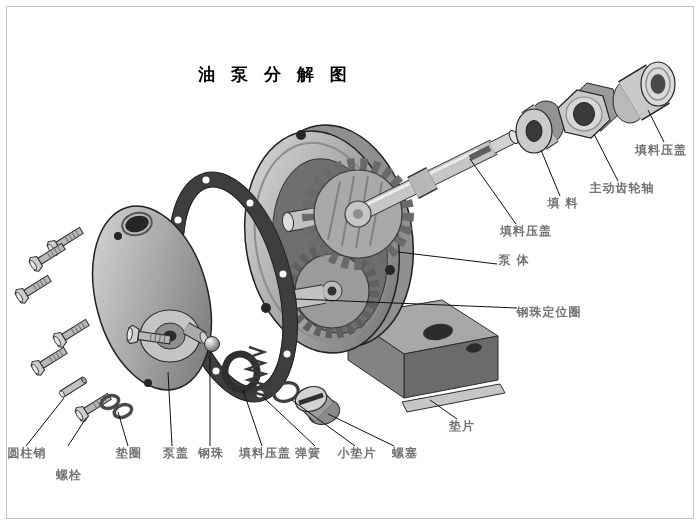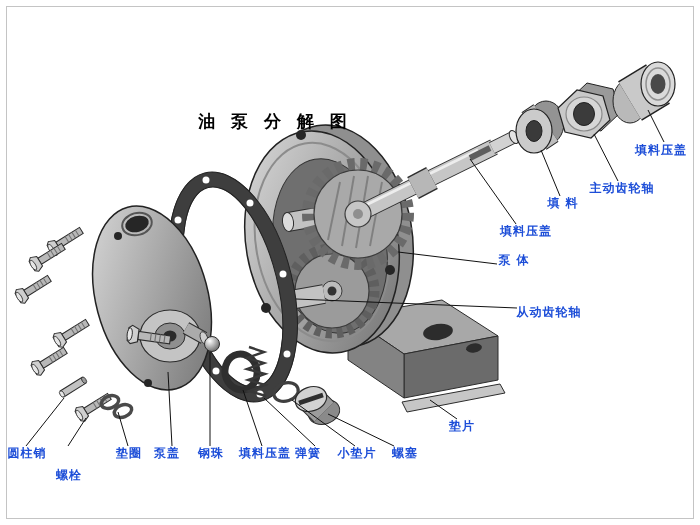--- a/index.html
+++ b/index.html
@@ -3,27 +3,27 @@
 <meta charset="utf-8">
 <style>
   html,body{margin:0;padding:0;background:#ffffff;}
   .stage{
     position:relative;width:700px;height:525px;background:#ffffff;
     overflow:hidden;font-family:"DejaVu Sans",sans-serif;
   }
   .stage svg{position:absolute;left:0;top:0;}
   .lbl{
     position:absolute;transform:translate(-50%,-50%);
-    font-size:12px;font-weight:bold;color:#1d4ed8;
+    font-size:12px;font-weight:bold;color:#737373;
     letter-spacing:1px;white-space:nowrap;line-height:1;
   }
   .title{
     position:absolute;transform:translateX(-50%);
     font-size:17px;font-weight:bold;color:#000;
-    letter-spacing:5px;white-space:nowrap;line-height:1;margin-top:47px;
+    letter-spacing:5px;white-space:nowrap;line-height:1;
   }
 </style>
 </head>
 <body>
 
 <div class="stage">
 
 <svg width="700" height="525" viewBox="0 0 700 525">
   <defs>
     <linearGradient id="gBody" x1="0" y1="0" x2="1" y2="1">
@@ -233,25 +233,25 @@
   </g>
 </svg>
 
 <div class="title" style="left:275px;top:66px">油 泵 分 解 图</div>
 
 <div class="lbl" style="left:661px;top:150px">填料压盖</div>
 <div class="lbl" style="left:622px;top:188px">主动齿轮轴</div>
 <div class="lbl" style="left:563px;top:203px">填 料</div>
 <div class="lbl" style="left:526px;top:231px">填料压盖</div>
 <div class="lbl" style="left:514px;top:260px">泵 体</div>
-<div class="lbl" style="left:549px;top:312px">从动齿轮轴</div>
+<div class="lbl" style="left:549px;top:312px">钢珠定位圈</div>
 <div class="lbl" style="left:462px;top:426px">垫片</div>
 <div class="lbl" style="left:27px;top:453px">圆柱销</div>
 <div class="lbl" style="left:69px;top:475px">螺栓</div>
 <div class="lbl" style="left:129px;top:453px">垫圈</div>
-<div class="lbl" style="left:167px;top:453px">泵盖</div>
+<div class="lbl" style="left:176px;top:453px">泵盖</div>
 <div class="lbl" style="left:211px;top:453px">钢珠</div>
 <div class="lbl" style="left:265px;top:453px">填料压盖</div>
 <div class="lbl" style="left:308px;top:453px">弹簧</div>
 <div class="lbl" style="left:357px;top:453px">小垫片</div>
 <div class="lbl" style="left:405px;top:453px">螺塞</div>
 
 </div>
 
 </body></html>

